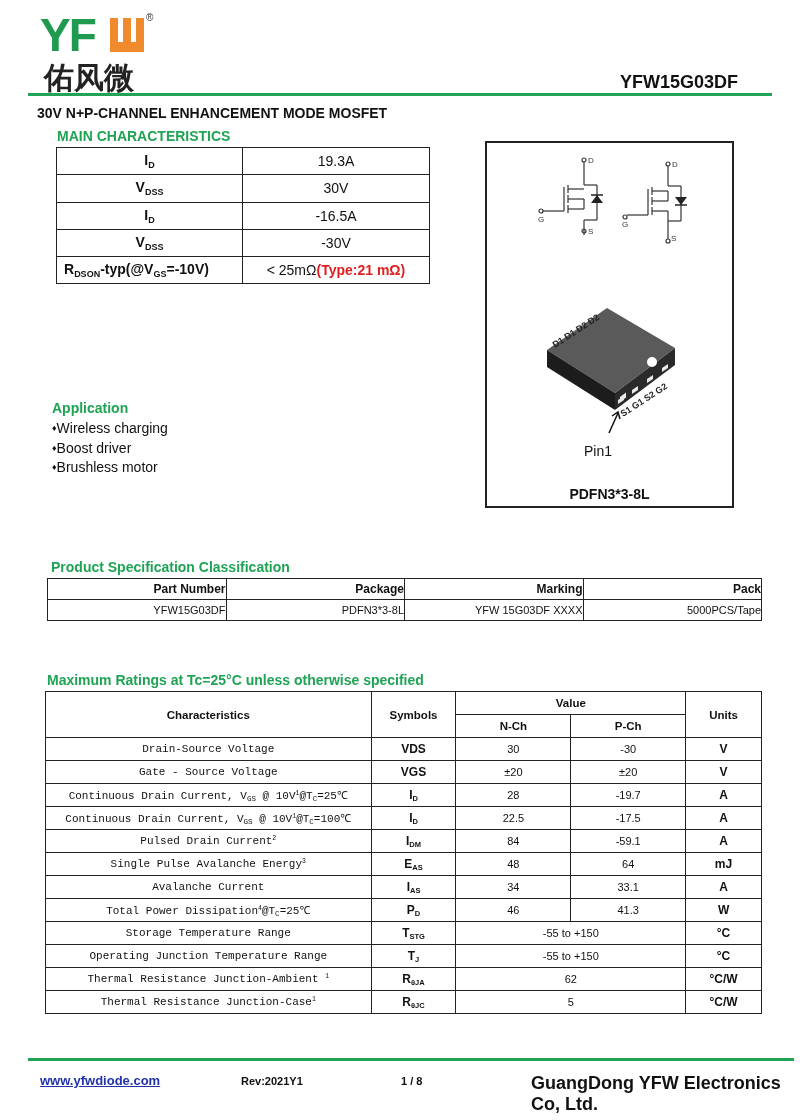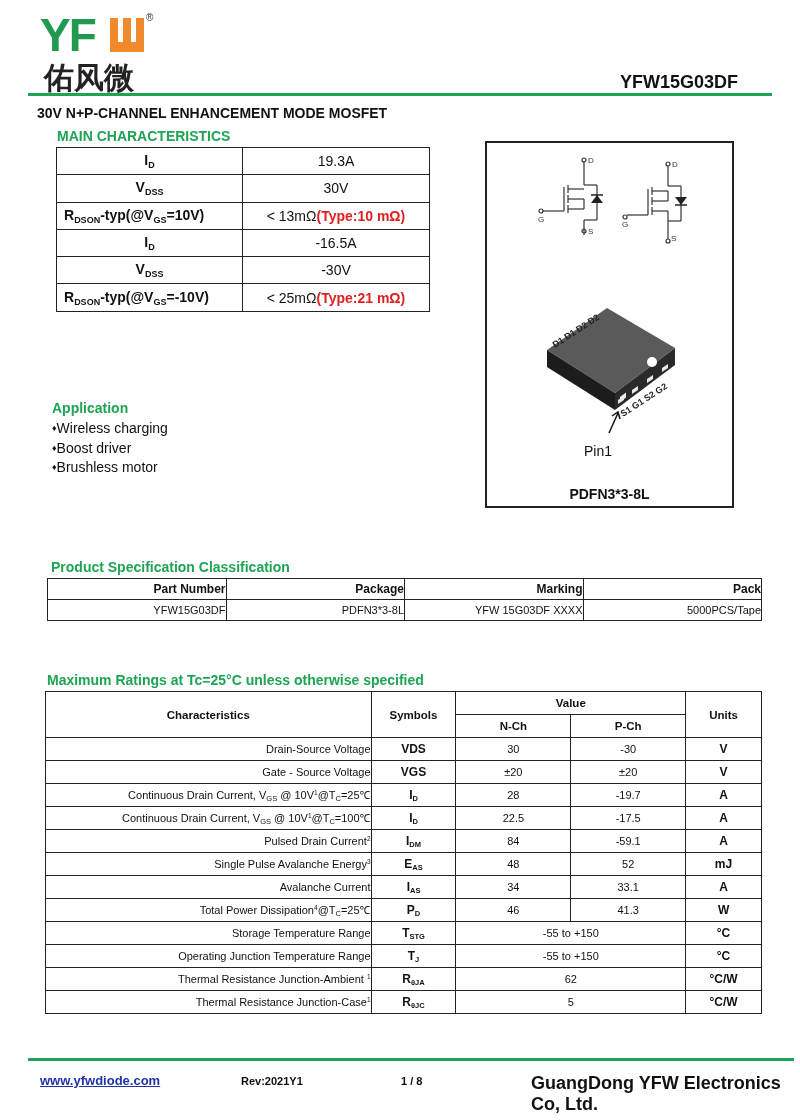--- a/index.html
+++ b/index.html
@@ -42,21 +42,21 @@
 
   .psc-title { left: 51px; top: 559px; font-size: 14px; font-weight: bold; color: #1fa354; }
   .psc-table { left: 47px; top: 578px; width: 715px; }
   .psc-table td, .psc-table th { border: 1.5px solid #222; height: 21px; font-size: 11px; text-align: right; }
   .psc-table th { font-weight: bold; font-size: 12px; }
 
   .mr-title { left: 47px; top: 672px; font-size: 14px; font-weight: bold; color: #1fa354; }
   .mr-table { left: 45px; top: 691px; width: 717px; }
   .mr-table td, .mr-table th { border: 1.5px solid #222; font-size: 11px; text-align: center; height: 23px; vertical-align: middle; }
   .mr-table th { font-weight: bold; font-size: 11.5px; }
-  .mr-table td.char { text-align: right; padding-left: 0px; width: 326px; font-size: 11px; }
+  .mr-table td.char { text-align: center; padding-left: 0px; width: 326px; font-size: 11px; font-family: Liberation Mono, monospace; }
   .mr-table td.sym { font-weight: bold; width: 85px; font-size: 12px; }
   .mr-table td.unit { font-weight: bold; width: 76px; font-size: 12px; }
   .mr-table td.val { width: 115px; }
   .mr-table sub { font-size: 7.5px; vertical-align: -2px; }
   .mr-table sup { font-size: 6.5px; vertical-align: 4px; }
 
   .footer-line { left: 28px; top: 1058px; width: 766px; height: 3px; background: #1fa354; }
   .footer-url { left: 40px; top: 1073px; font-size: 13px; font-weight: bold; color: #2233aa; text-decoration: underline; }
   .footer-rev { left: 241px; top: 1075px; font-size: 11px; font-weight: bold; }
   .footer-page { left: 401px; top: 1075px; font-size: 11px; font-weight: bold; }
@@ -80,24 +80,20 @@
 
 <table class="abs main-table">
   <tbody>
       <tr>
     <td class="param"><span>I</span><sub>D</sub></td>
     <td><span>19.3A</span></td>
   </tr>
   <tr>
     <td class="param"><span>V</span><sub>DSS</sub></td>
     <td><span>30V</span></td>
-  </tr>
-  <tr>
-    <td class="param left"><span>R</span><sub>DSON</sub><span>-typ(@V</span><sub>GS</sub><span>=10V)</span></td>
-    <td><span>&lt; 13mΩ</span><span class="red">(Type:10 mΩ)</span></td>
   </tr>
   <tr>
     <td class="param"><span>I</span><sub>D</sub></td>
     <td><span>-16.5A</span></td>
   </tr>
   <tr>
     <td class="param"><span>V</span><sub>DSS</sub></td>
     <td><span>-30V</span></td>
   </tr>
   <tr>
@@ -271,21 +267,21 @@
     <td class="sym"><span>I</span><sub>DM</sub></td>
     <td class="val">84</td>
     <td class="val">-59.1</td>
     <td class="unit">A</td>
   </tr>
 
   <tr>
     <td class="char"><span>Single Pulse Avalanche Energy</span><sup>3</sup></td>
     <td class="sym"><span>E</span><sub>AS</sub></td>
     <td class="val">48</td>
-    <td class="val">52</td>
+    <td class="val">64</td>
     <td class="unit">mJ</td>
   </tr>
 
   <tr>
     <td class="char">Avalanche Current</td>
     <td class="sym"><span>I</span><sub>AS</sub></td>
     <td class="val">34</td>
     <td class="val">33.1</td>
     <td class="unit">A</td>
   </tr>

